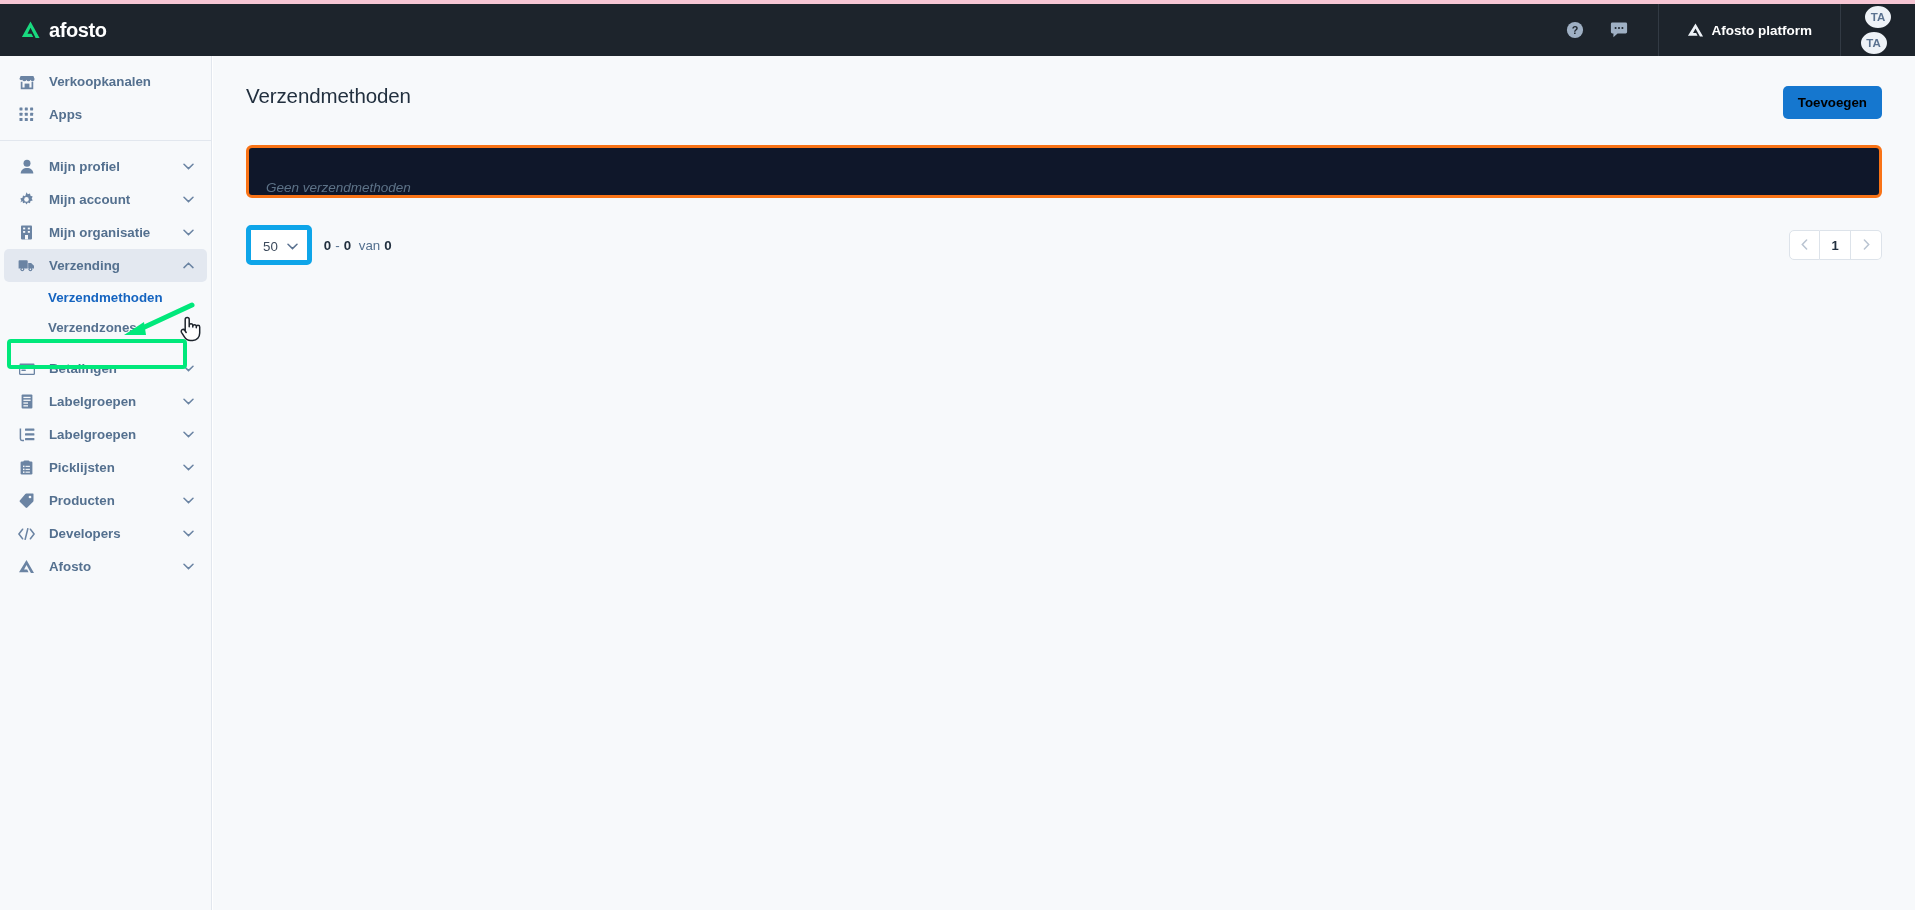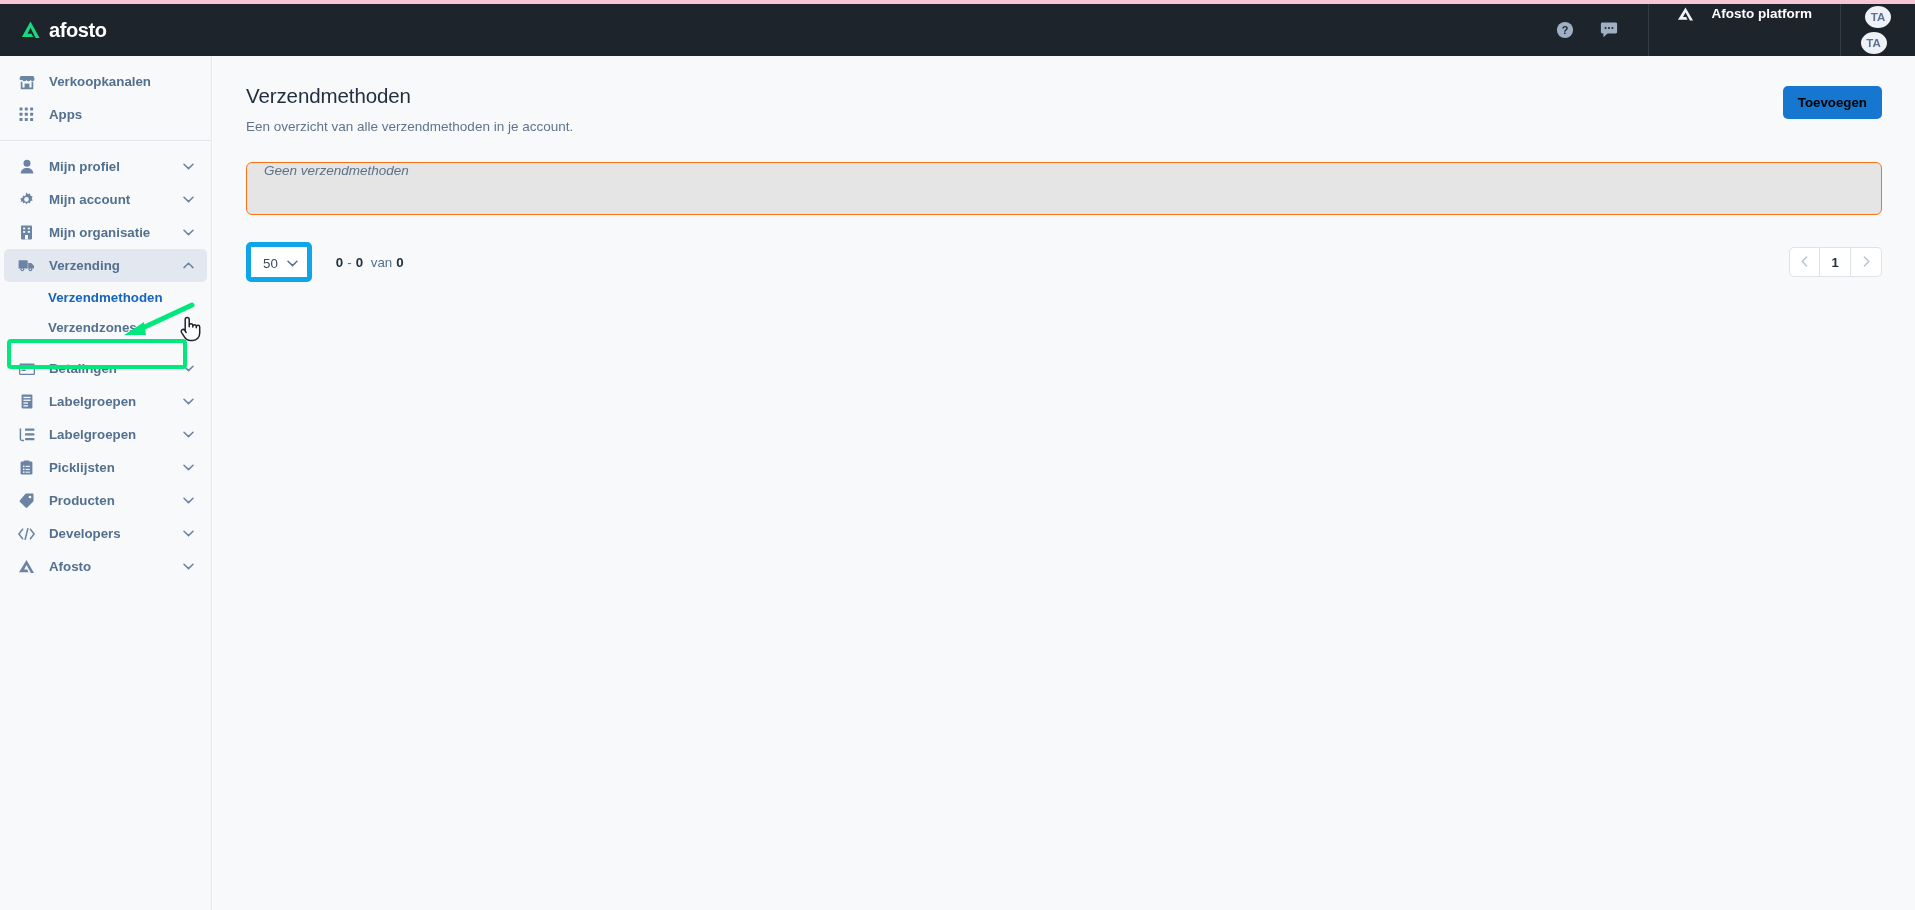--- a/index.html
+++ b/index.html
@@ -39,21 +39,21 @@
   .header-spacer { flex: 1; }
   .header-icons {
     display: flex; align-items: center; gap: 26px;
     height: 100%; padding: 0 30px;
   }
   .h-icon { width: 18px; height: 18px; display:block; cursor:pointer; }
   .header-div {
     width: 1px; height: 52px; background: #323a44;
   }
   .platform-chip {
-    display: flex; gap: 18px;
+    display: flex; align-items: center; gap: 8px;
     height: 48px; padding: 0 28px; cursor: pointer;
   }
   .platform-chip .plat-ico { width: 17px; height: 16px; display:block; }
   .platform-chip .plat-lbl {
     color: #ffffff; font-size: 13.5px; font-weight: 700;
   }
   .avatars {
     display: flex; align-items: center; height: 52px;
     padding: 0 22px 0 22px; position: relative; flex-direction: column;
   }
@@ -159,46 +159,46 @@
     background: #1577cf; color: #000000;
     border: none; border-radius: 5px;
     font-family: "Liberation Sans", sans-serif;
     font-size: 13.3px; font-weight: 700;
     padding: 9px 15px; cursor: pointer;
     margin-top: 4px;
   }
 
   .panel {
     margin-top: 26px;
-    background: #e5e5e5;
-    border: 1px solid #f97316;
+    background: #0f172a;
+    border: 3px solid #f97316;
     border-radius: 6px;
     height: 53px;
-    display: flex; align-items: flex-start;
+    display: flex; align-items: flex-end;
     padding: 0 17px;
   }
   .empty-msg {
     font-size: 13.5px; color: #5d7287;
     font-style: italic;
   }
 
   .foot-row {
     margin-top: 27px;
     display: flex; align-items: center;
   }
   .per-page {
     display: flex; align-items: flex-end; gap: 9px;
     border: 5px solid #0ea5e9; border-radius: 5px;
     background: #ffffff;
     padding: 6px 9px 6px 12px;
     cursor: pointer;
   }
   .per-page-val { font-size: 13.3px; color: #3c4a5c; }
   .count-txt {
-    margin-left: 24px; font-size: 13.3px; color: #54708f;
+    margin-left: 12px; font-size: 13.3px; color: #54708f;
   }
   .count-txt b { color: #22303f; font-weight: 700; }
   .pager { margin-left: auto; display: flex; }
   .pg-btn {
     width: 31px; height: 30px;
     border: 1px solid #dde3ea; background: #ffffff;
     display: flex; align-items: center; justify-content: center;
     cursor: pointer;
   }
   .pg-btn:first-child { border-radius: 5px 0 0 5px; }
@@ -498,21 +498,20 @@
   <svg class="cursor-anno" viewBox="0 0 26 32">
     <path d="M9.2 16.4V5.6a2 2 0 0 1 4 0v7.1m0-1.2a1.8 1.8 0 0 1 3.6 0v1.6m0-1a1.8 1.8 0 0 1 3.5 0v1.6m0-.8a1.7 1.7 0 0 1 3.4 0v6.1c0 4.2-2.8 7.4-7 7.4h-2.2c-3.1 0-4.6-1.3-6.1-3.6l-2.9-4.5a1.9 1.9 0 0 1 .7-2.6 1.9 1.9 0 0 1 2.5.6l1.5 2.2" fill="#ffffff" stroke="#1d242c" stroke-width="1.5" stroke-linejoin="round" stroke-linecap="round"></path>
   </svg>
 </div>
 
 <div class="main">
 
   <div class="page-head">
     <div class="page-head-txt">
       <div class="page-title">Verzendmethoden</div>
-      <div class="page-sub">Een overzicht van alle verzendmethoden in je account.</div>
     </div>
     <button class="btn-primary">Toevoegen</button>
   </div>
 
   <div class="panel">
     <span class="empty-msg">Geen verzendmethoden</span>
   </div>
 
   <div class="foot-row">
     <div class="per-page">

